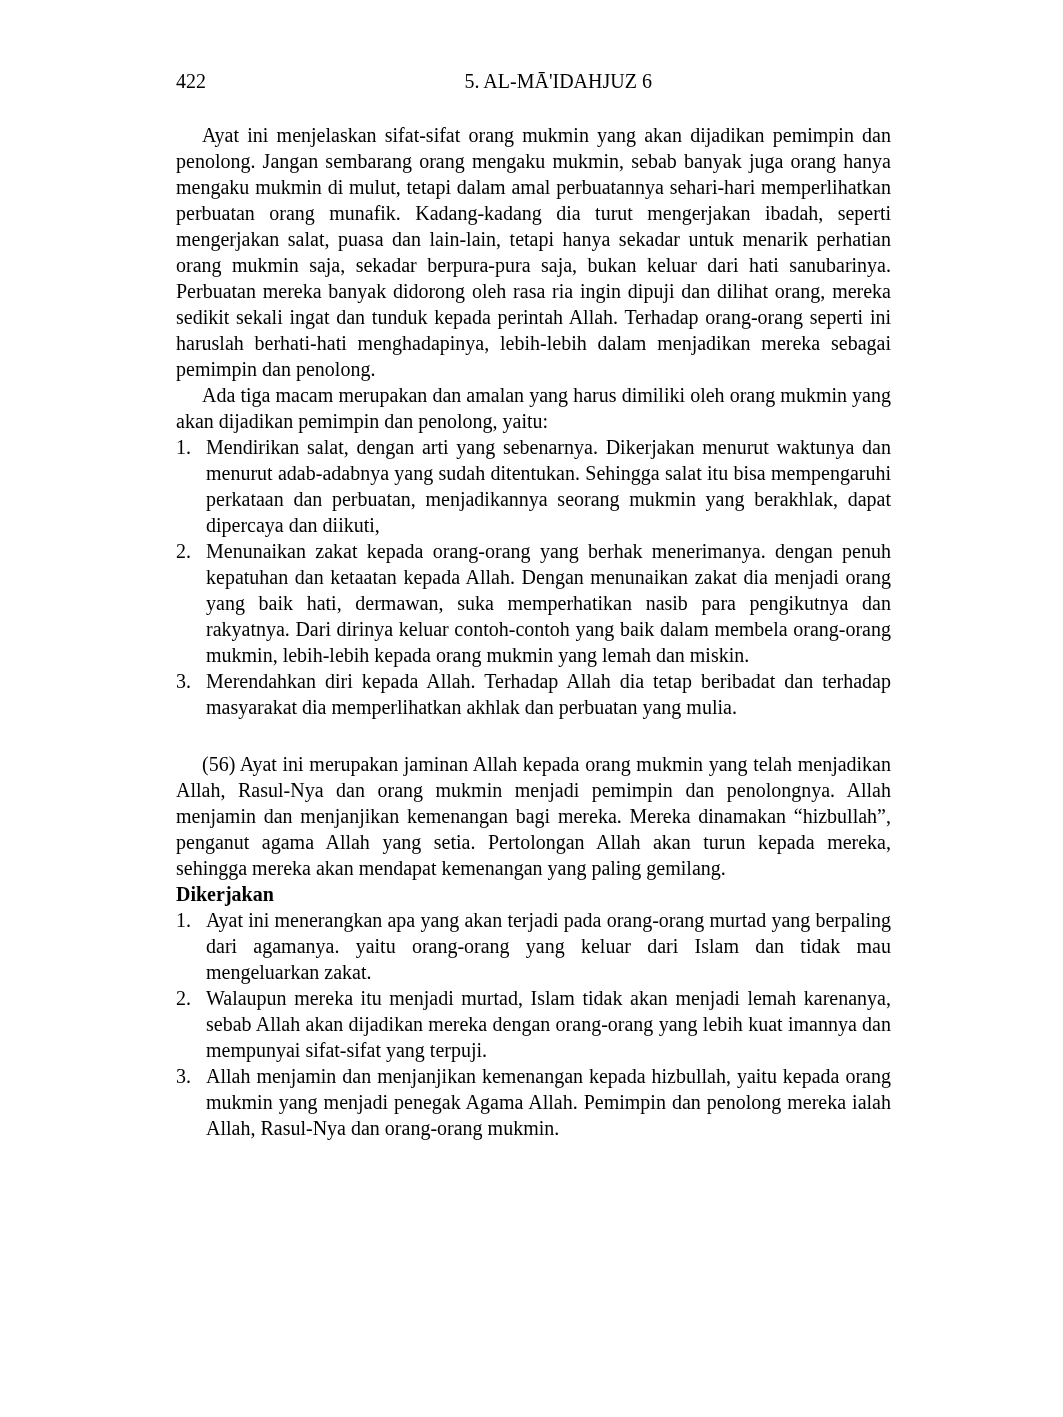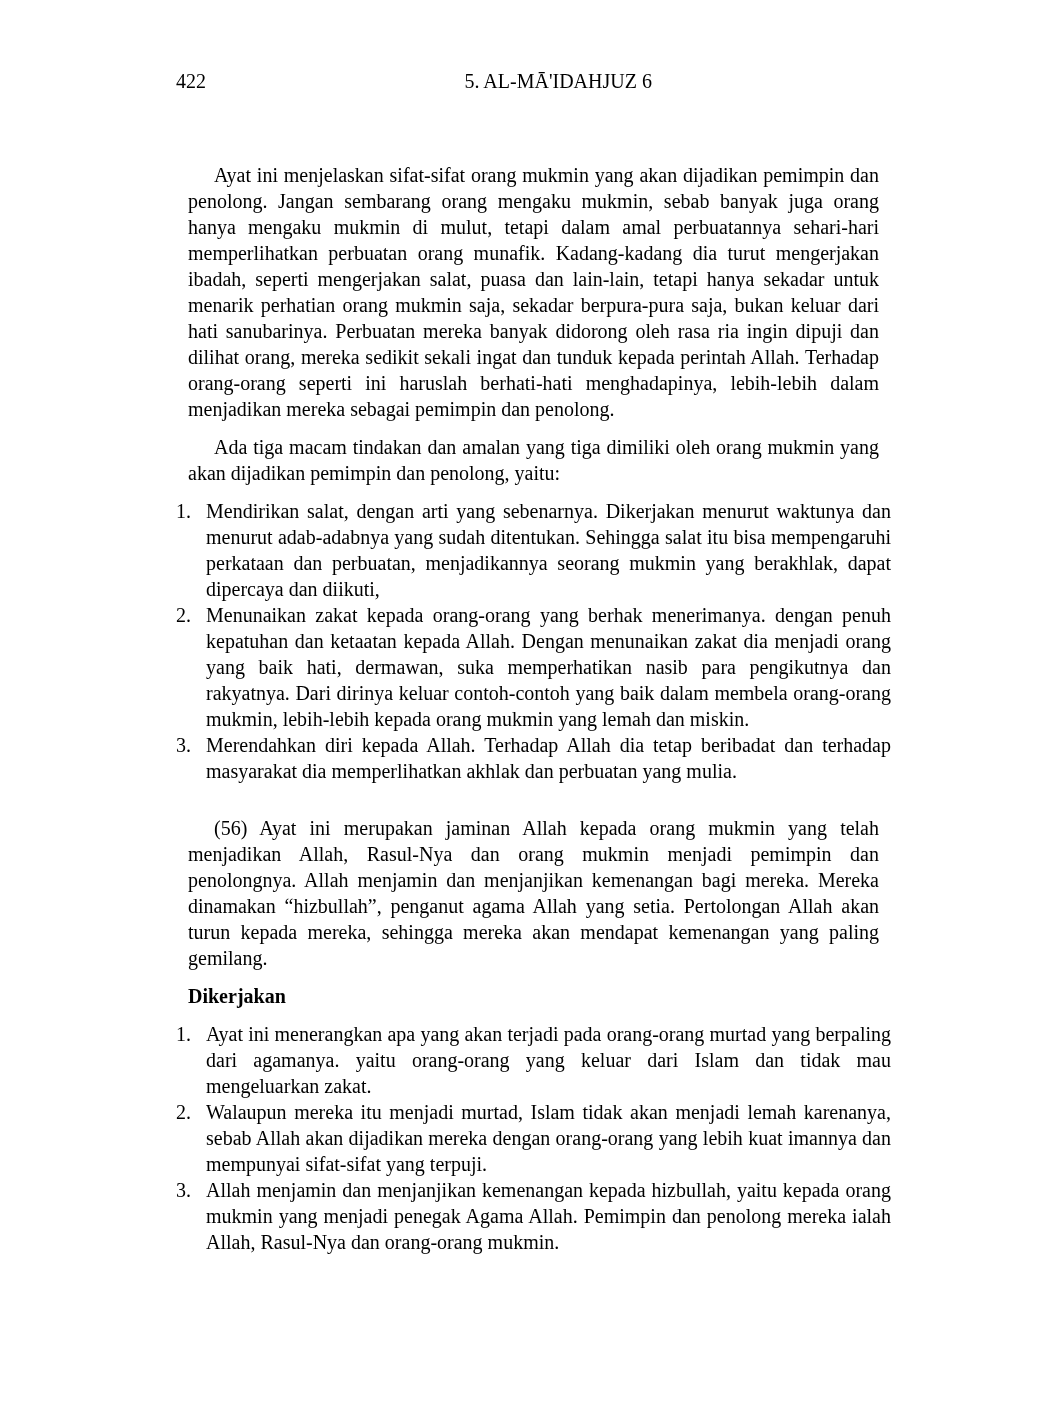--- a/index.html
+++ b/index.html
@@ -17,28 +17,28 @@
     font-family: "Liberation Serif", "DejaVu Serif", serif;
     font-size: 20px;
     line-height: 26px;
     padding: 68px 172px 0 176px;
     overflow: hidden;
   }
   .page-header {
     display: grid;
     grid-template-columns: 1fr auto 1fr;
     align-items: baseline;
-    margin-bottom: 68px;
+    margin-bottom: 28px;
   }
   .page-header .hdr-left  { text-align: left; }
   .page-header .hdr-center{ }
   .page-header .hdr-right { text-align: left; }
 
   .body-text p {
-    margin: 12px;
+    margin: 0;
     text-align: justify;
   }
   .indent { text-indent: 26px; }
 
   .list-item {
     display: flex;
     align-items: flex-start;
   }
   .list-item .num {
     flex: 0 0 30px;
@@ -67,21 +67,21 @@
   <div class="page-header">
     <span class="hdr-left">422</span>
     <span class="hdr-center">5. AL-MĀ'IDAH</span>
     <span class="hdr-right">JUZ 6</span>
   </div>
 
   <div class="body-text">
 
     <p class="indent">Ayat ini menjelaskan sifat-sifat orang mukmin yang akan dijadikan pemimpin dan penolong. Jangan sembarang orang mengaku mukmin, sebab banyak juga orang hanya mengaku mukmin di mulut, tetapi dalam amal perbuatannya sehari-hari memperlihatkan perbuatan orang munafik. Kadang-kadang dia turut mengerjakan ibadah, seperti mengerjakan salat, puasa dan lain-lain, tetapi hanya sekadar untuk menarik perhatian orang mukmin saja, sekadar berpura-pura saja, bukan keluar dari hati sanubarinya. Perbuatan mereka banyak didorong oleh rasa ria ingin dipuji dan dilihat orang, mereka sedikit sekali ingat dan tunduk kepada perintah Allah. Terhadap orang-orang seperti ini haruslah berhati-hati menghadapinya, lebih-lebih dalam menjadikan mereka sebagai pemimpin dan penolong.</p>
 
-    <p class="indent">Ada tiga macam tindakan dan amalan yang tiga dimiliki oleh orang mukmin yang akan dijadikan pemimpin dan penolong, yaitu:</p>
+    <p class="indent">Ada tiga macam merupakan dan amalan yang harus dimiliki oleh orang mukmin yang akan dijadikan pemimpin dan penolong, yaitu:</p>
 
     <div class="list-item">
       <span class="num">1.</span>
       <div class="li-text">Mendirikan salat, dengan arti yang sebenarnya. Dikerjakan menurut waktunya dan menurut adab-adabnya yang sudah ditentukan. Sehingga salat itu bisa mempengaruhi perkataan dan perbuatan, menjadikannya seorang mukmin yang berakhlak, dapat dipercaya dan diikuti,</div>
     </div>
 
     <div class="list-item">
       <span class="num">2.</span>
       <div class="li-text">Menunaikan zakat kepada orang-orang yang berhak menerimanya. dengan penuh kepatuhan dan ketaatan kepada Allah. Dengan menunaikan zakat dia menjadi orang yang baik hati, dermawan, suka memperhatikan nasib para pengikutnya dan rakyatnya. Dari dirinya keluar contoh-contoh yang baik dalam membela orang-orang mukmin, lebih-lebih kepada orang mukmin yang lemah dan miskin.</div>
     </div>

